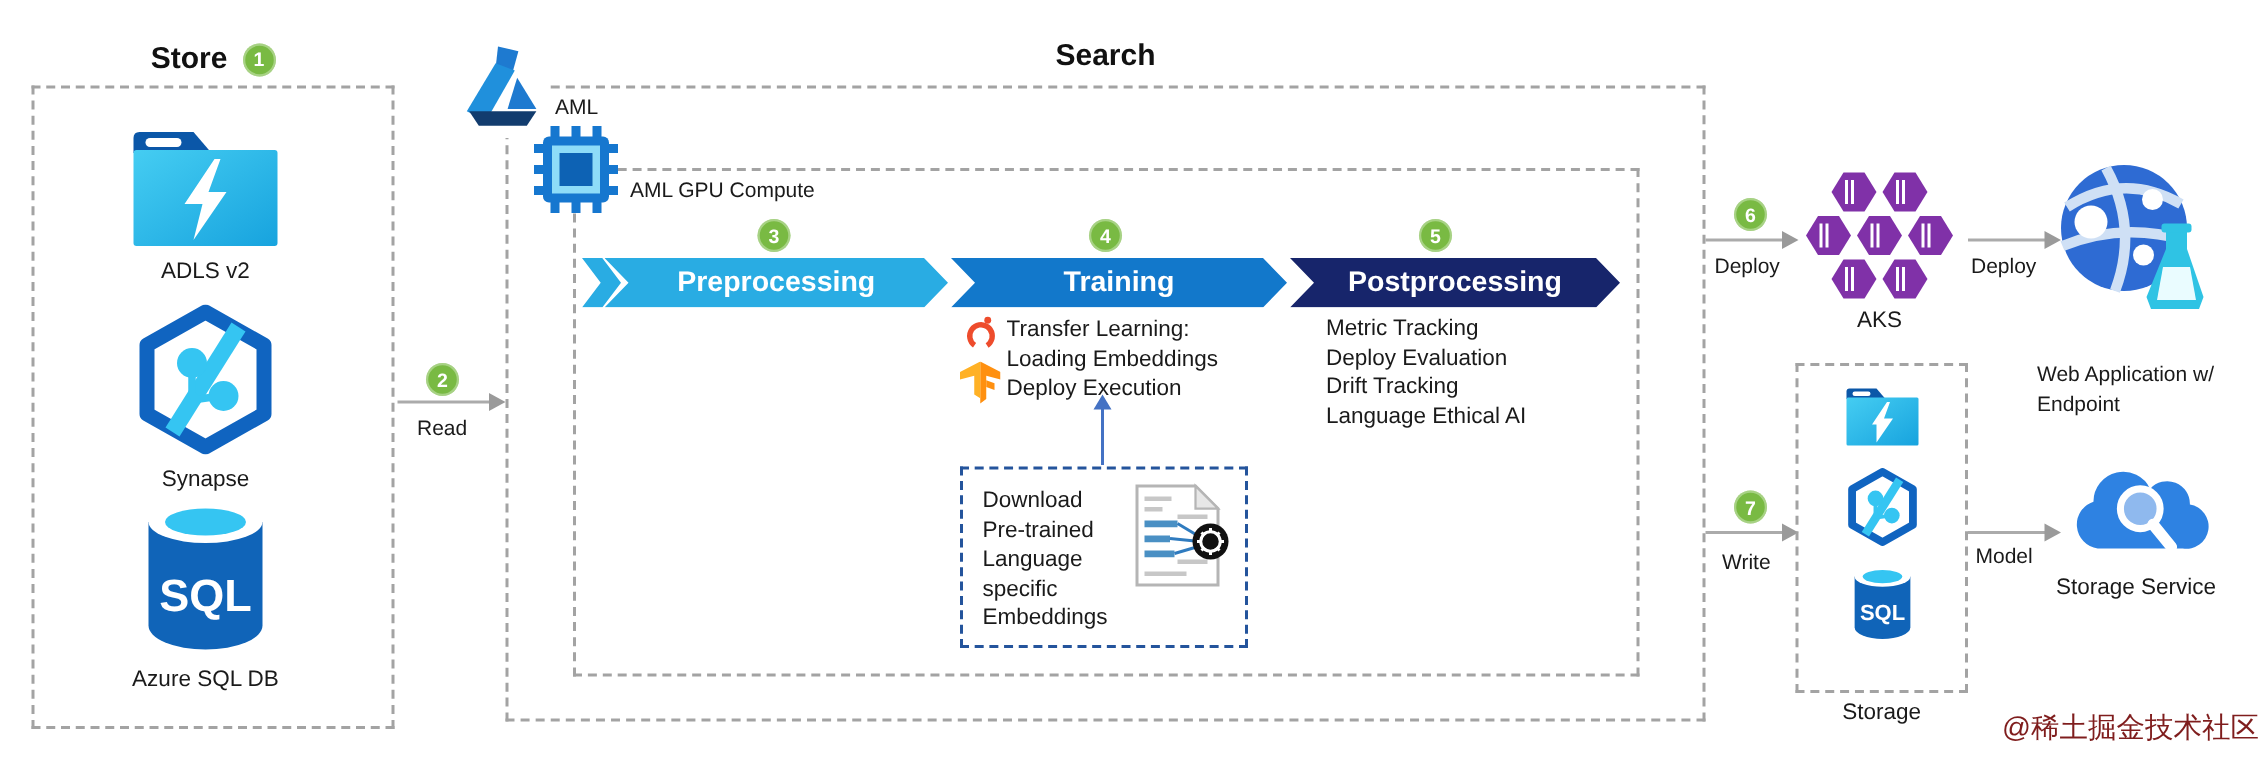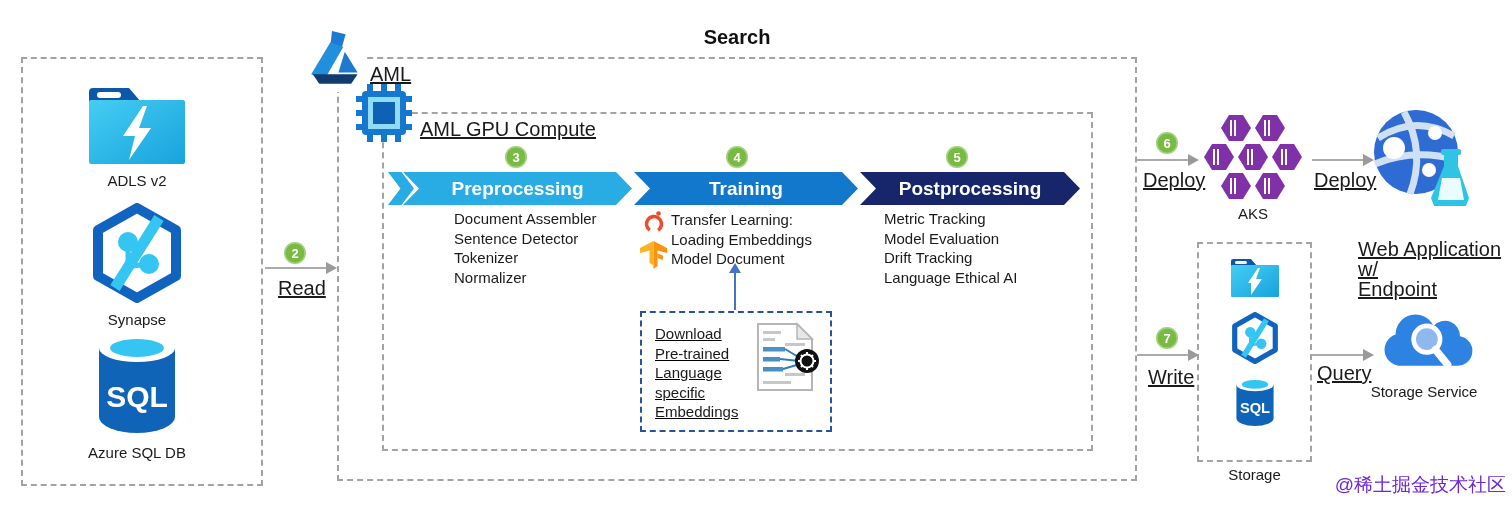--- a/index.html
+++ b/index.html
@@ -2,21 +2,21 @@
 <html><head>
 <meta charset="utf-8">
 <style>
   * { margin:0; padding:0; box-sizing:border-box; }
   body { background:#ffffff; font-family:"Liberation Sans", sans-serif; }
   #canvas { position:relative; width:1512px; height:509px; background:#ffffff; overflow:hidden; }
   .abs { position:absolute; }
   .dashed-gray { border:2px dashed #a3a3a3; }
   .dashed-blue { border:2px dashed #24549c; }
   .title { font-size:20px; font-weight:700; color:#111; }
-  .label { font-size:20px; color:#1a1a1a;text-decoration:underline; }
+  .label { font-size:14px; color:#1a1a1a; }
   .badge { width:22px; height:22px; border-radius:50%; background:#79ba43; color:#fff;
            font-size:13px; font-weight:700; display:flex; align-items:center; justify-content:center;
            box-shadow: inset 0 0 0 1.5px rgba(255,255,255,.35); }
   .arrow-h { height:2px; background:#ababab; }
   .arrow-h::after { content:''; position:absolute; right:-10px; top:-5px;
            border-left:11px solid #9a9a9a; border-top:6px solid transparent; border-bottom:6px solid transparent; }
   .arrow-up { width:2px; background:#4472c4; }
   .arrow-up::after { content:''; position:absolute; top:-9px; left:-5px;
            border-bottom:10px solid #4472c4; border-left:6px solid transparent; border-right:6px solid transparent; }
   .banner-seg { height:33px; display:flex; align-items:center; justify-content:center;
@@ -25,20 +25,24 @@
   .banner-lead { height:33px; clip-path: polygon(0 0, 52% 0, 100% 50%, 52% 100%, 0 100%, 48% 50%); }
   .stage-item { font-size:15px; color:#1a1a1a; line-height:19.5px; white-space:nowrap; }
   .icon-label { font-size:15px; color:#1a1a1a; text-align:center; white-space:nowrap; }
   .white-bg { background:#fff; }
 </style>
 </head>
 <body>
 
 <div id="canvas">
 
+  <div class="abs" style="left:21px; top:28px; width:242px; display:flex; align-items:center; justify-content:center; gap:10px;">
+    <span class="title">Store</span>
+    <span class="badge">1</span>
+  </div>
   <div class="abs dashed-gray" style="left:21px; top:57px; width:242px; height:429px;"></div>
 
   <div class="abs" style="left:85px; top:84px; width:104px; height:84px;">
     <svg width="104" height="84" viewBox="0 0 104 84">
       <defs>
           <linearGradient id="foldg" x1="0" y1="0" x2="1" y2="1">
         <stop offset="0" stop-color="#45cdf2"></stop>
             <stop offset="1" stop-color="#17a3de"></stop>
           </linearGradient>
         </defs>
@@ -115,58 +119,52 @@
 
   <div class="abs badge" style="left:505px; top:146px;">3</div>
   <div class="abs badge" style="left:726px; top:146px;">4</div>
   <div class="abs badge" style="left:946px; top:146px;">5</div>
 
   <div class="abs banner-lead" style="left:388px; top:172px; width:26px; background:#29ace3;"></div>
   <div class="abs banner-seg" style="left:634px; top:172px; width:224px; background:#1278cb;">Training</div>
   <div class="abs banner-seg" style="left:403px; top:172px; width:229px; background:#29ace3;">Preprocessing</div>
   <div class="abs banner-seg" style="left:860px; top:172px; width:220px; background:#17256b;">Postprocessing</div>
 
-  <div class="abs" style="left:454px; top:209px;">
-    <div class="stage-item">Document Assembler</div>
-    <div class="stage-item">Sentence Detector</div>
-    <div class="stage-item">Tokenizer</div>
-    <div class="stage-item">Normalizer</div>
-  </div>
 
   <div class="abs" style="left:643px; top:210px; width:22px; height:24px;">
     <svg width="22" height="24" viewBox="0 0 22 24">
       <circle cx="11" cy="14" r="7.5" fill="none" stroke="#ee4c2c" stroke-width="3.6" stroke-dasharray="38 10" transform="rotate(125 11 14)"></circle>
       <circle cx="15.5" cy="3.5" r="2.3" fill="#ee4c2c"></circle>
     </svg>
   </div>
   <div class="abs" style="left:640px; top:241px; width:27px; height:29px;">
     <svg width="27" height="29" viewBox="0 0 27 29">
       <polygon points="13.5,0 27,7 27,12 17.5,9.5 17.5,25 13.5,28" fill="#ff9010"></polygon>
       <polygon points="13.5,0 0,7 0,12 9.5,9.5 9.5,22 13.5,24.5" fill="#ffb125"></polygon>
       <polygon points="17.5,12.5 23,14.5 23,19 17.5,17" fill="#ff9010"></polygon>
     </svg>
   </div>
 
   <div class="abs" style="left:671px; top:210px;">
     <div class="stage-item">Transfer Learning:</div>
     <div class="stage-item">Loading Embeddings</div>
-    <div class="stage-item">Model Document</div>
+    <div class="stage-item">Deploy Execution</div>
   </div>
 
   <div class="abs" style="left:884px; top:209px;">
     <div class="stage-item">Metric Tracking</div>
-    <div class="stage-item">Model Evaluation</div>
+    <div class="stage-item">Deploy Evaluation</div>
     <div class="stage-item">Drift Tracking</div>
     <div class="stage-item">Language Ethical AI</div>
   </div>
 
   <div class="abs arrow-up" style="left:734px; top:272px; height:38px;"></div>
 
   <div class="abs dashed-blue" style="left:640px; top:311px; width:192px; height:121px;">
-    <div style="position:absolute; left:13px; top:11px;text-decoration:underline;">
+    <div style="position:absolute; left:13px; top:11px;">
       <div class="stage-item">Download</div>
       <div class="stage-item">Pre-trained</div>
       <div class="stage-item">Language</div>
       <div class="stage-item">specific</div>
       <div class="stage-item">Embeddings</div>
     </div>
     <div style="position:absolute; left:113px; top:8px; width:66px; height:72px;">
       <svg width="66" height="72" viewBox="0 0 66 72">
         <path d="M3 3 H42 L57 18 V69 H3 Z" fill="#ffffff" stroke="#b5b5b5" stroke-width="2"></path>
         <polygon points="42,3 57,18 42,18" fill="#e7e7e7" stroke="#b5b5b5" stroke-width="1.5"></polygon>
@@ -277,26 +275,26 @@
     <svg width="44" height="52" viewBox="0 0 90 106">
       <path d="M7 17 L7 86 A38 16 0 0 0 83 86 L83 17 Z" fill="#1064b8"></path>
       <ellipse cx="45" cy="17" rx="38" ry="14" fill="#ffffff"></ellipse>
       <ellipse cx="45" cy="17" rx="27" ry="9" fill="#35c5f2"></ellipse>
       <text x="45" y="76" text-anchor="middle" font-family="Liberation Sans, sans-serif" font-size="30" font-weight="700" fill="#ffffff">SQL</text>
     </svg>
   </div>
   <div class="abs icon-label" style="left:1197px; top:466px; width:115px;">Storage</div>
 
   <div class="abs arrow-h" style="left:1312px; top:354px; width:52px;"></div>
-  <div class="abs label" style="left:1317px; top:362px;">Query</div>
+  <div class="abs label" style="left:1317px; top:362px;">Model</div>
 
   <div class="abs" style="left:1372px; top:306px; width:104px; height:72px;">
     <svg width="104" height="72" viewBox="0 0 110 74">
       <path d="M28 62 a17 17 0 0 1 -3 -33 a21 21 0 0 1 40 -9 a16 16 0 0 1 28 11 a15 15 0 0 1 -5 31 Z" fill="#2e82e2"></path>
       <circle cx="58" cy="34" r="14" fill="#8fb9ee" stroke="#ffffff" stroke-width="5"></circle>
       <line x1="67" y1="45" x2="80" y2="61" stroke="#ffffff" stroke-width="8" stroke-linecap="round"></line>
     </svg>
   </div>
   <div class="abs icon-label" style="left:1366px; top:383px; width:116px;">Storage Service</div>
 
-  <div class="abs" style="left:1326px; top:472px; width:180px; font-size:19px; color:#6d28d9; text-align:right;">@稀土掘金技术社区</div>
+  <div class="abs" style="left:1326px; top:472px; width:180px; font-size:19px; color:#7f1d1d; text-align:right;">@稀土掘金技术社区</div>
 
 </div>
 
 </body></html>

